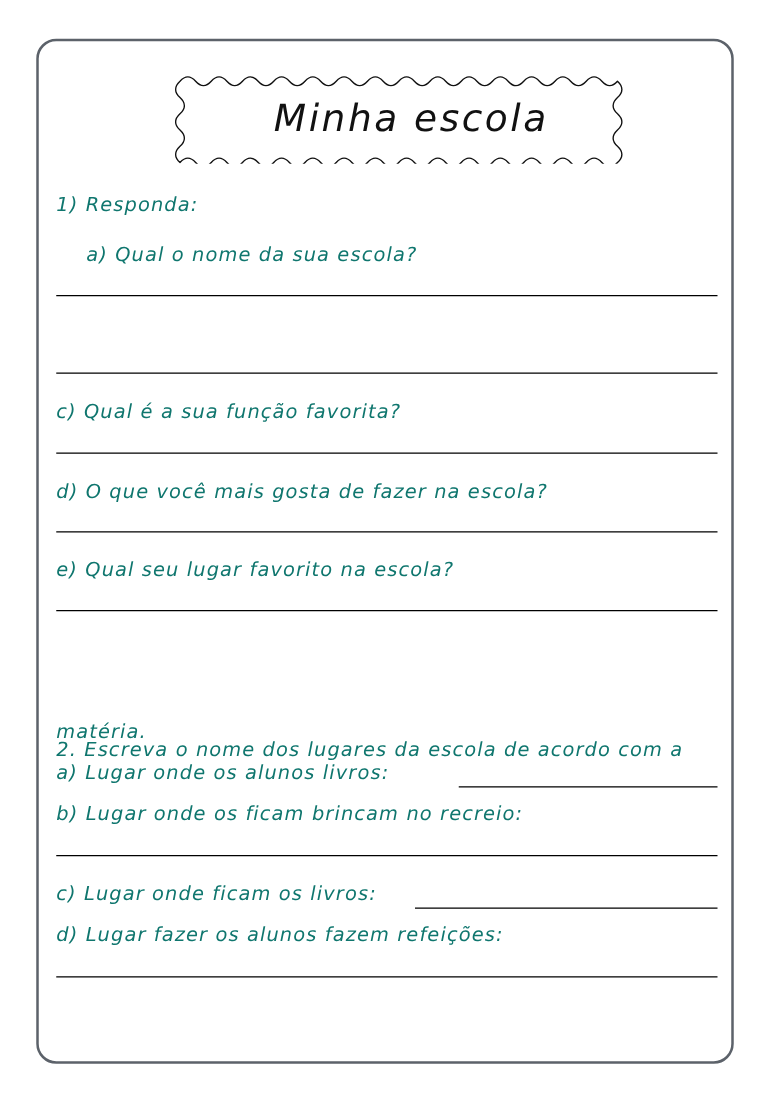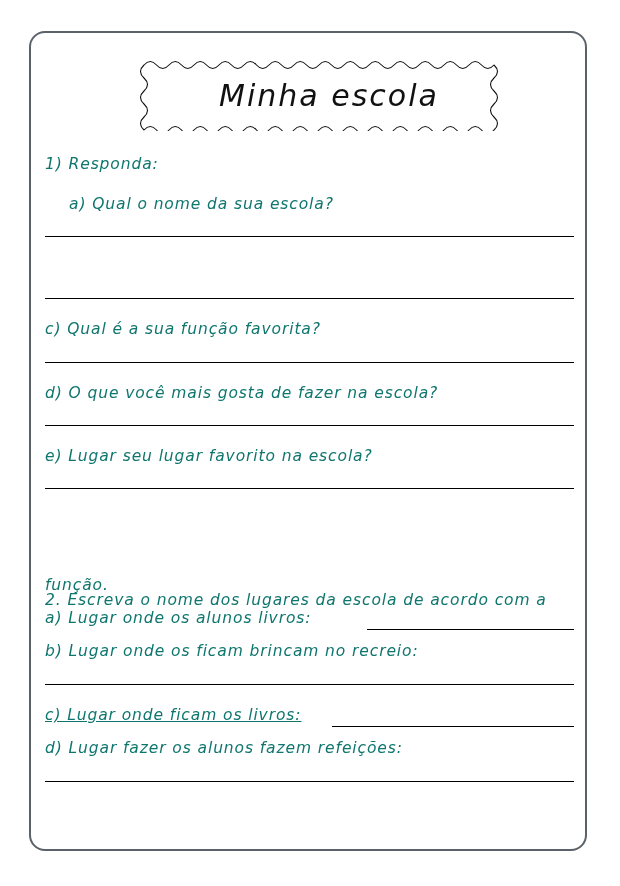--- a/index.html
+++ b/index.html
@@ -127,32 +127,32 @@
     <div class="rule" style="left:14px; top:203px; width:529px;"></div>
 
     <div class="rule" style="left:14px; top:265px; width:529px;"></div>
 
     <div class="hw" style="left:14px; top:289px;">c) Qual é a sua função favorita?</div>
     <div class="rule" style="left:14px; top:329px; width:529px;"></div>
 
     <div class="hw" style="left:14px; top:353px;text-align:right;">d) O que você mais gosta de fazer na escola?</div>
     <div class="rule" style="left:14px; top:392px; width:529px;"></div>
 
-    <div class="hw" style="left:14px; top:416px;">e) Lugar seu lugar favorito na escola?</div>
+    <div class="hw" style="left:14px; top:416px;">e) Qual seu lugar favorito na escola?</div>
     <div class="rule" style="left:14px; top:455px; width:529px;"></div>
 
     <div class="hw" style="left:14px; top:512px;margin-top:48px;">2. Escreva o nome dos lugares da escola de acordo com a</div>
-    <div class="hw" style="left:14px; top:545px;">função.</div>
+    <div class="hw" style="left:14px; top:545px;">matéria.</div>
 
     <div class="hw" style="left:14px; top:578px;">a) Lugar onde os alunos livros:</div>
     <div class="rule" style="left:336px; top:596px; width:207px;"></div>
 
     <div class="hw" style="left:14px; top:611px;">b) Lugar onde os ficam brincam no recreio:</div>
     <div class="rule" style="left:14px; top:651px; width:529px;"></div>
 
-    <div class="hw" style="left:14px; top:675px;text-decoration:underline;">c) Lugar onde ficam os livros:</div>
+    <div class="hw" style="left:14px; top:675px;">c) Lugar onde ficam os livros:</div>
     <div class="rule" style="left:301px; top:693px; width:242px;"></div>
 
     <div class="hw" style="left:14px; top:708px;">d) Lugar fazer os alunos fazem refeições:</div>
     <div class="rule" style="left:14px; top:748px; width:529px;"></div>
 
   </div>
 </div>
 
 </body></html>

